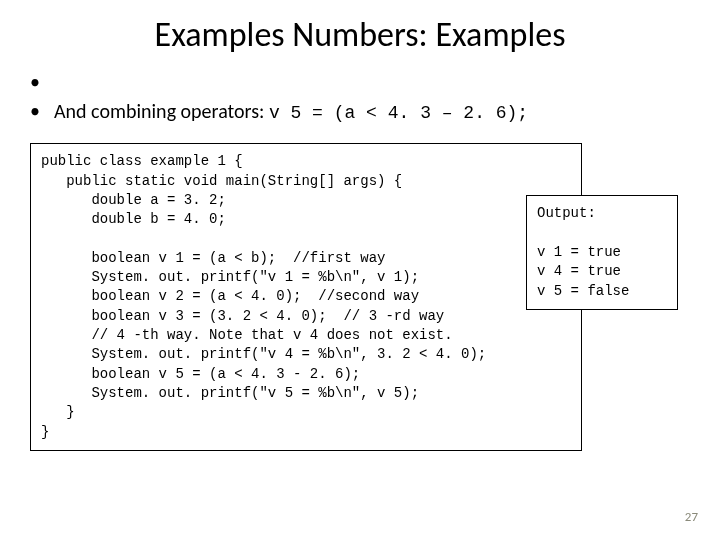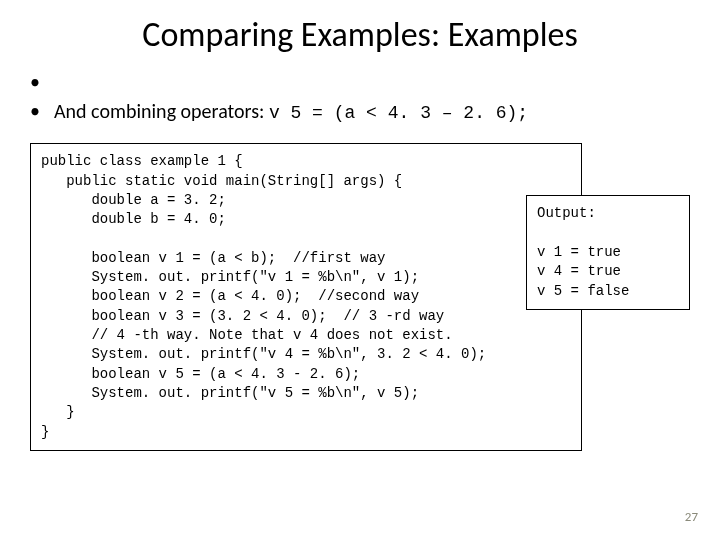--- a/index.html
+++ b/index.html
@@ -50,41 +50,41 @@
     font-size: 14px;
     line-height: 1.38;
     white-space: pre;
     width: 552px;
     background: #fff;
   }
   .output-box {
     position: absolute;
     top: 58px;
     left: 526px;
-    width: 164px;
+    width: 152px;
     border: 1px solid #000;
     padding: 8px 10px;
     font-family: "Courier New", monospace;
     font-size: 14px;
     line-height: 1.38;
     white-space: pre;
     background: #fff;
   }
   .page-num {
     position: absolute;
     bottom: 16px;
     right: 22px;
     font-size: 13px;
     color: #8a8a7a;
   }
 </style>
 </head>
 <body>
 
-<div class="title">Comparing Examples: Examples</div>
+<div class="title">Examples Numbers: Examples</div>
 
 <div class="bullets">
   <div class="bullet-row">
     <span class="bullet-dot">•</span>
   </div>
   <div class="bullet-row">
     <span class="bullet-dot">•</span>
     <span>
       <span>And combining operators: </span><span class="mono-inline">v 5 = (a &lt; 4. 3 – 2. 6);</span>
     </span>

